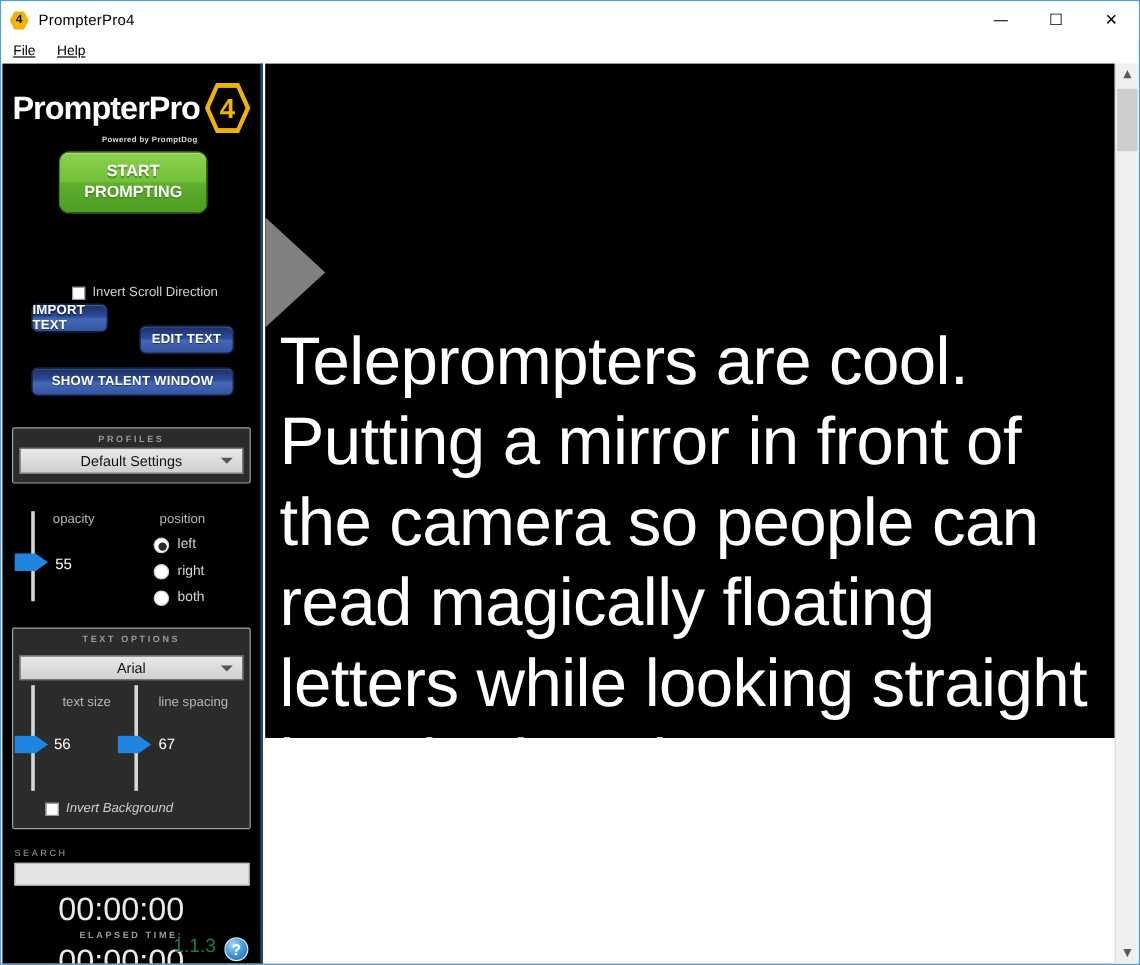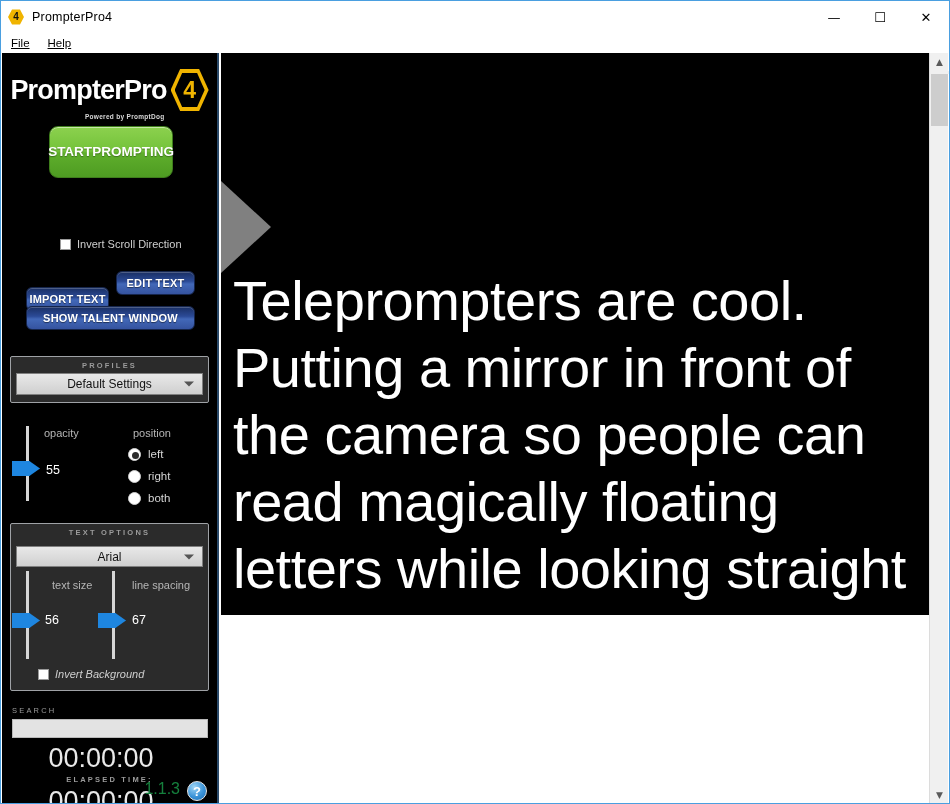--- a/index.html
+++ b/index.html
@@ -109,21 +109,21 @@
 
   
   #start-btn {
     position: absolute; left: 47px; top: 73px;
     width: 124px; height: 52px;
     border-radius: 9px;
     background: linear-gradient(to bottom, #8cd14e 0%, #73c23a 48%, #5fae2c 52%, #4e9c22 100%);
     border: 1px solid #3f7e1c;
     box-shadow: inset 0 1px 0 rgba(255,255,255,.5), 0 1px 2px rgba(0,0,0,.6);
     color: #ffffff; font-size: 13.5px; font-weight: bold;
-    display: flex; align-items: center; justify-content: center;
+    display: flex; flex-direction: column; align-items: center; justify-content: center;
     line-height: 1.25; text-align: center;
     text-shadow: 0 1px 1px rgba(0,0,0,.35);
   }
 
   
   #invert-scroll-row {
     position: absolute; left: 46px; top: 185px;
     display: flex; align-items: center; padding-left: 12px;
   }
   .cbox {
@@ -137,21 +137,21 @@
     position: absolute;
     border-radius: 6px;
     background: linear-gradient(to bottom, #1a2f63 0%, #2b4a96 42%, #4268b8 55%, #35539f 100%);
     border: 1px solid #15254c;
     box-shadow: inset 0 1px 0 rgba(255,255,255,.22), 0 1px 2px rgba(0,0,0,.55);
     color: #ffffff; font-size: 11px; font-weight: bold;
     display: flex; align-items: center; justify-content: center;
     letter-spacing: .2px;
     text-shadow: 0 1px 1px rgba(0,0,0,.5);
   }
-  #btn-import { left: 24px; top: 234px; width: 83px; height: 24px; }
+  #btn-import { left: 24px; top: 200px; width: 64px; height: 24px; }
   #btn-edit   { left: 114px; top: 218px; width: 79px; height: 24px; }
   #btn-talent { left: 24px; top: 253px; width: 169px; height: 24px; }
 
   
   .group {
     position: absolute;
     border: 1px solid #9fa2a6;
     background: #2b2b2b;
     border-radius: 2px;
   }

